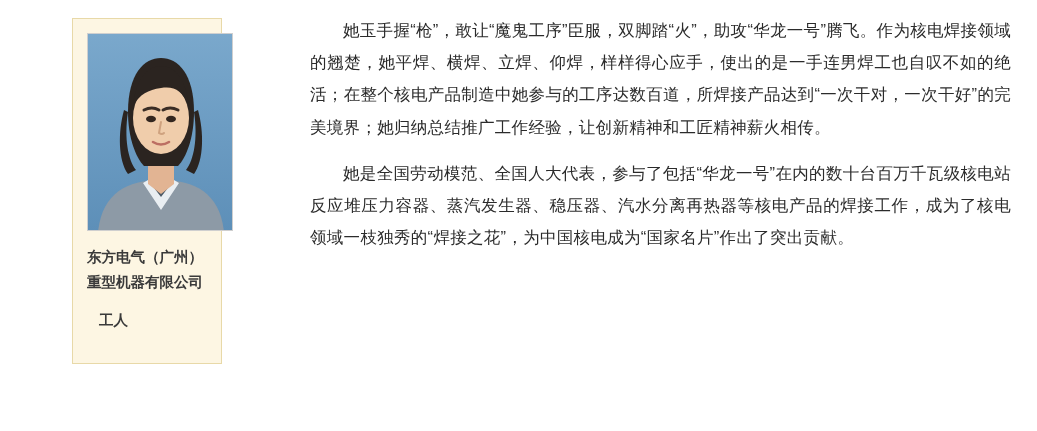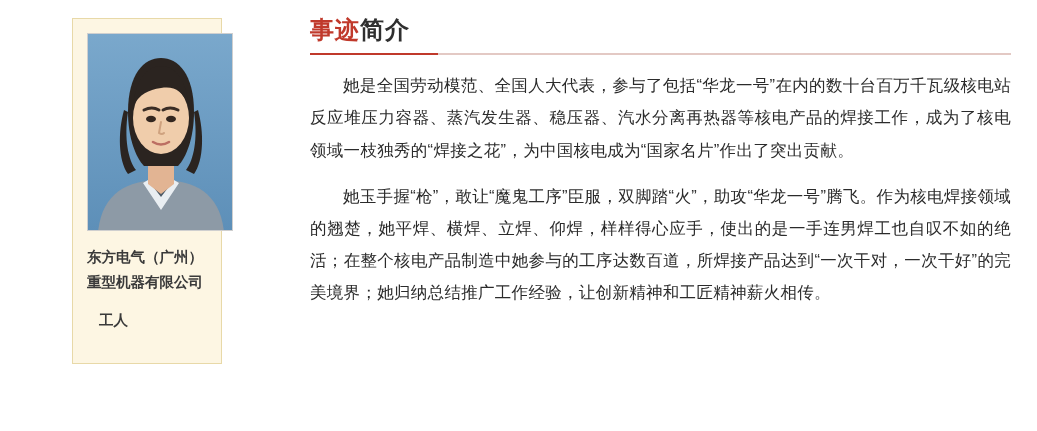--- a/index.html
+++ b/index.html
@@ -162,23 +162,19 @@
       <div class="profile-meta">
         <p class="profile-org">东方电气（广州）重型机器有限公司</p>
         <p class="profile-role">工人</p>
       </div>
 
     </div>
   </div>
 
   <div class="content-col">
 
-    <div class="section-title-wrap">
-      <h2 class="section-title"><span class="title-red">事迹</span><span class="title-dark">简介</span></h2>
-      <div class="title-rule"></div>
-    </div>
 
+    <p class="body-para">她玉手握“枪”，敢让“魔鬼工序”臣服，双脚踏“火”，助攻“华龙一号”腾飞。作为核电焊接领域的翘楚，她平焊、横焊、立焊、仰焊，样样得心应手，使出的是一手连男焊工也自叹不如的绝活；在整个核电产品制造中她参与的工序达数百道，所焊接产品达到“一次干对，一次干好”的完美境界；她归纳总结推广工作经验，让创新精神和工匠精神薪火相传。</p>
     <p class="body-para">她是全国劳动模范、全国人大代表，参与了包括“华龙一号”在内的数十台百万千瓦级核电站反应堆压力容器、蒸汽发生器、稳压器、汽水分离再热器等核电产品的焊接工作，成为了核电领域一枝独秀的“焊接之花”，为中国核电成为“国家名片”作出了突出贡献。</p>
-    <p class="body-para">她玉手握“枪”，敢让“魔鬼工序”臣服，双脚踏“火”，助攻“华龙一号”腾飞。作为核电焊接领域的翘楚，她平焊、横焊、立焊、仰焊，样样得心应手，使出的是一手连男焊工也自叹不如的绝活；在整个核电产品制造中她参与的工序达数百道，所焊接产品达到“一次干对，一次干好”的完美境界；她归纳总结推广工作经验，让创新精神和工匠精神薪火相传。</p>
 
   </div>
 
 </div>
 
 </body></html>

